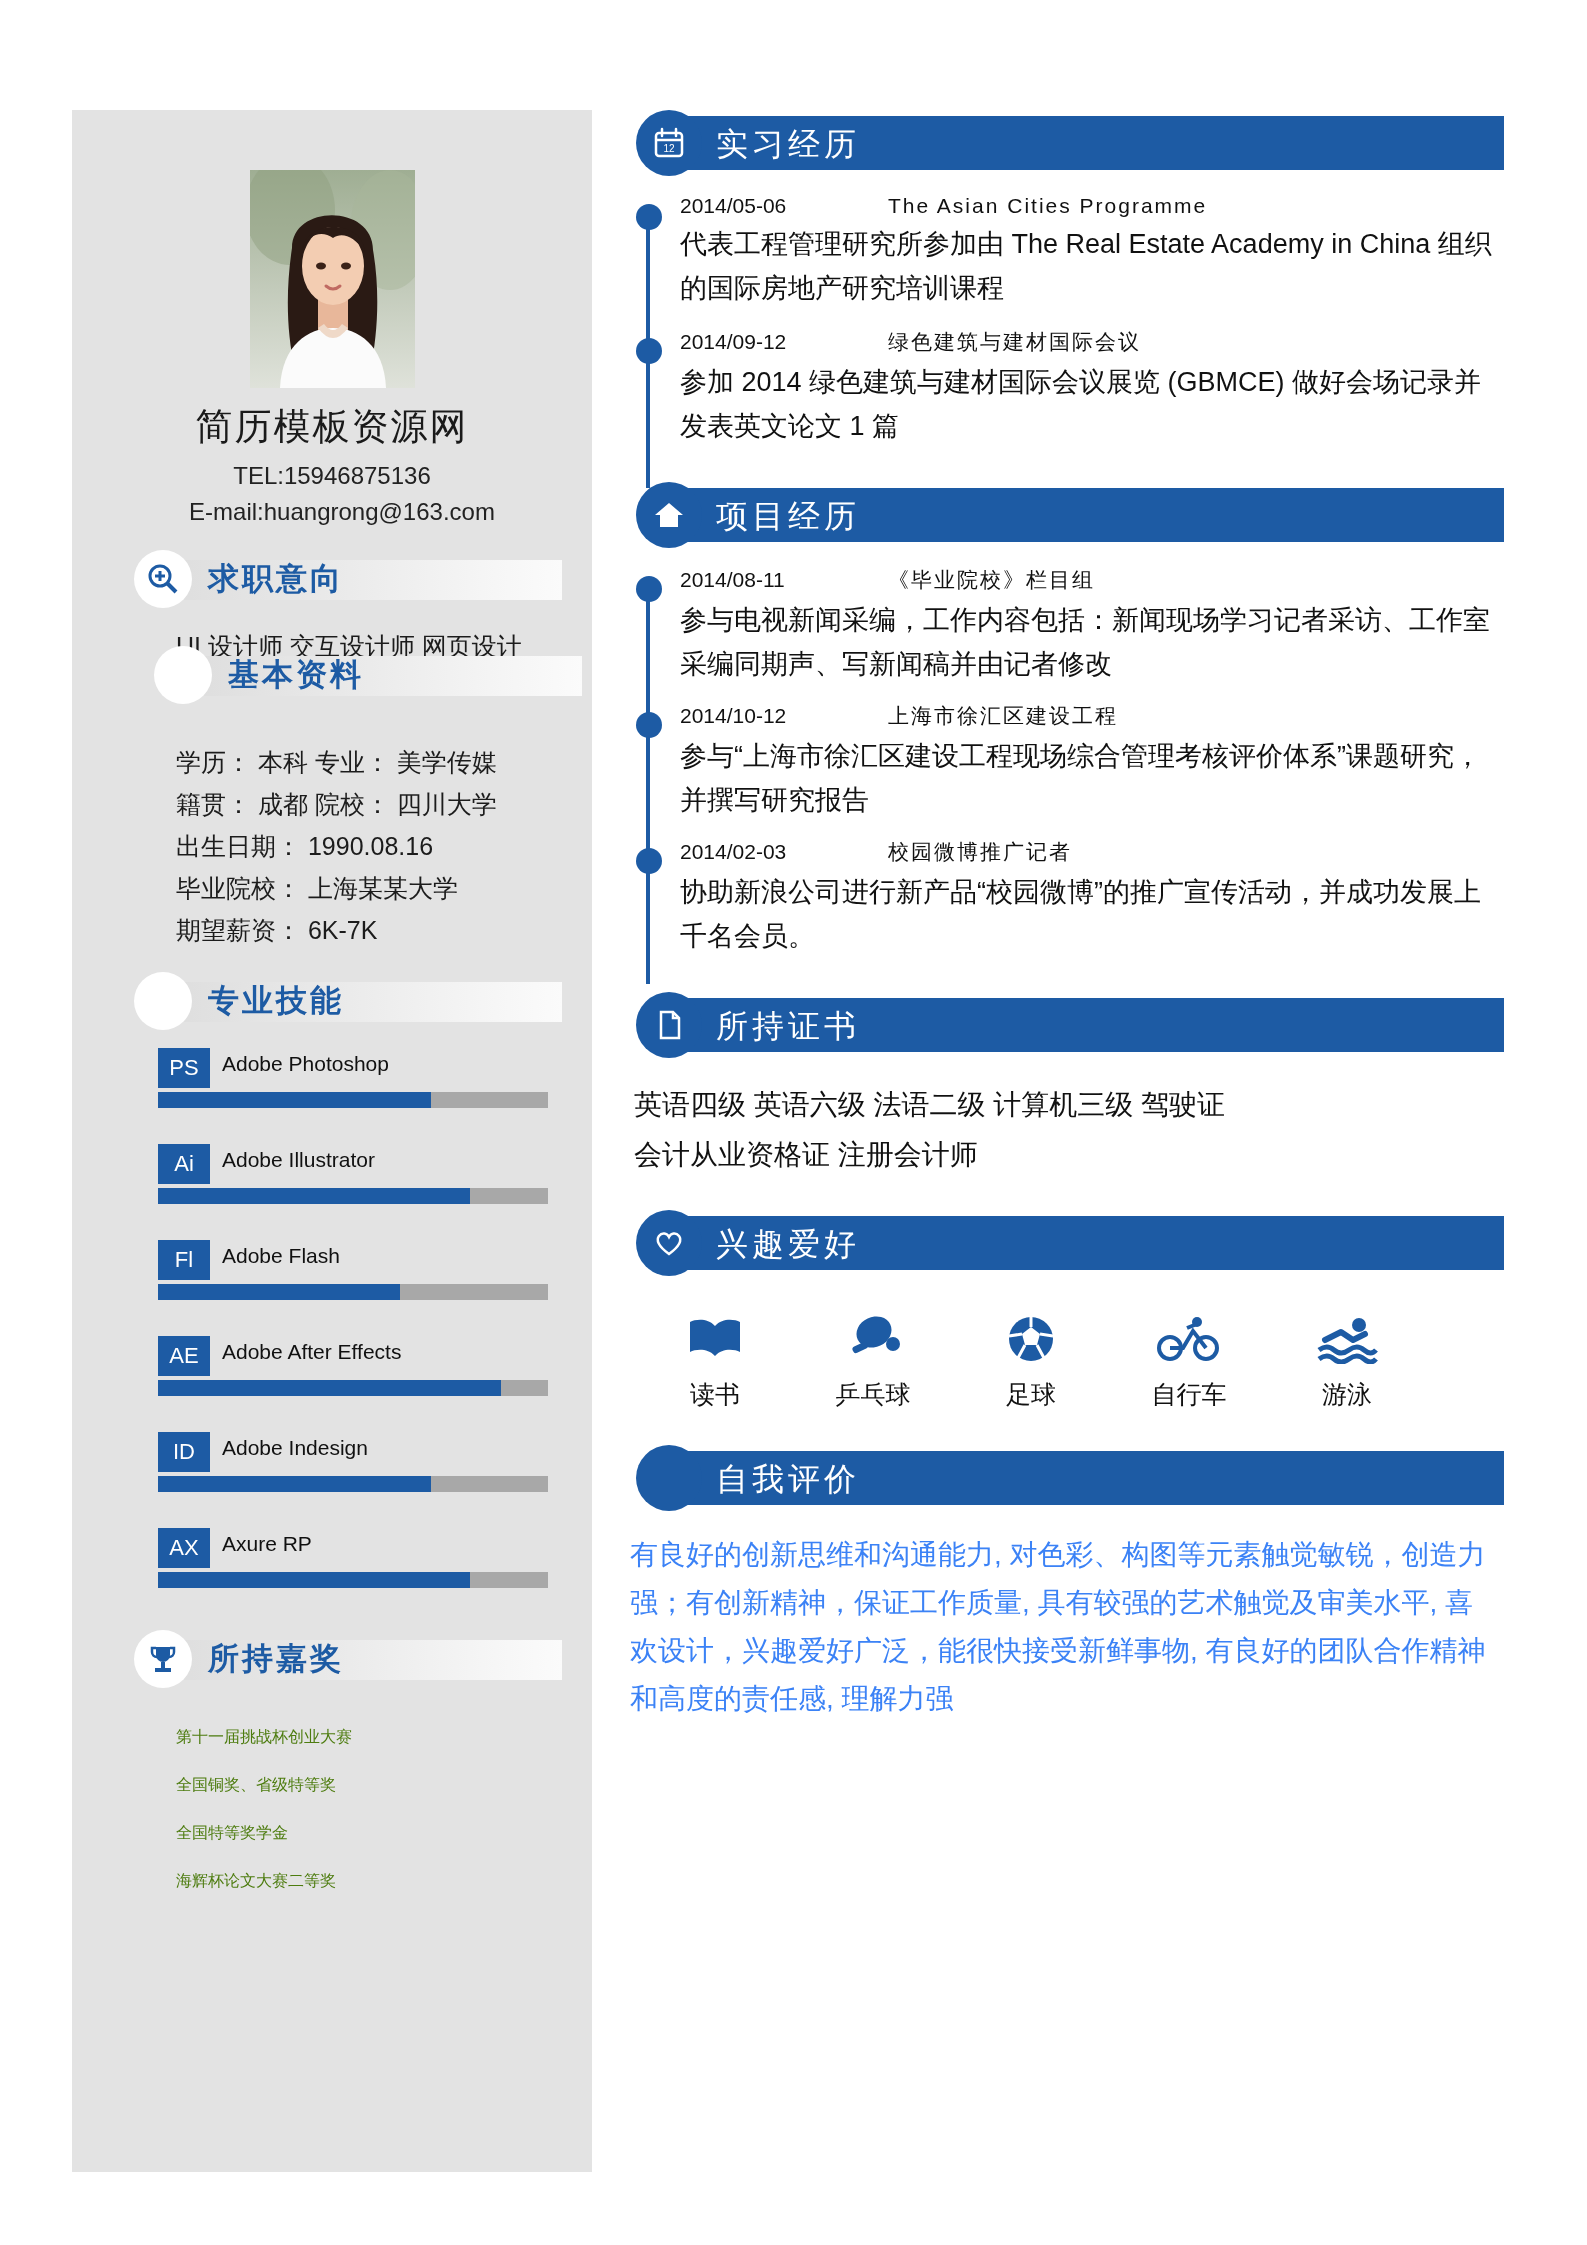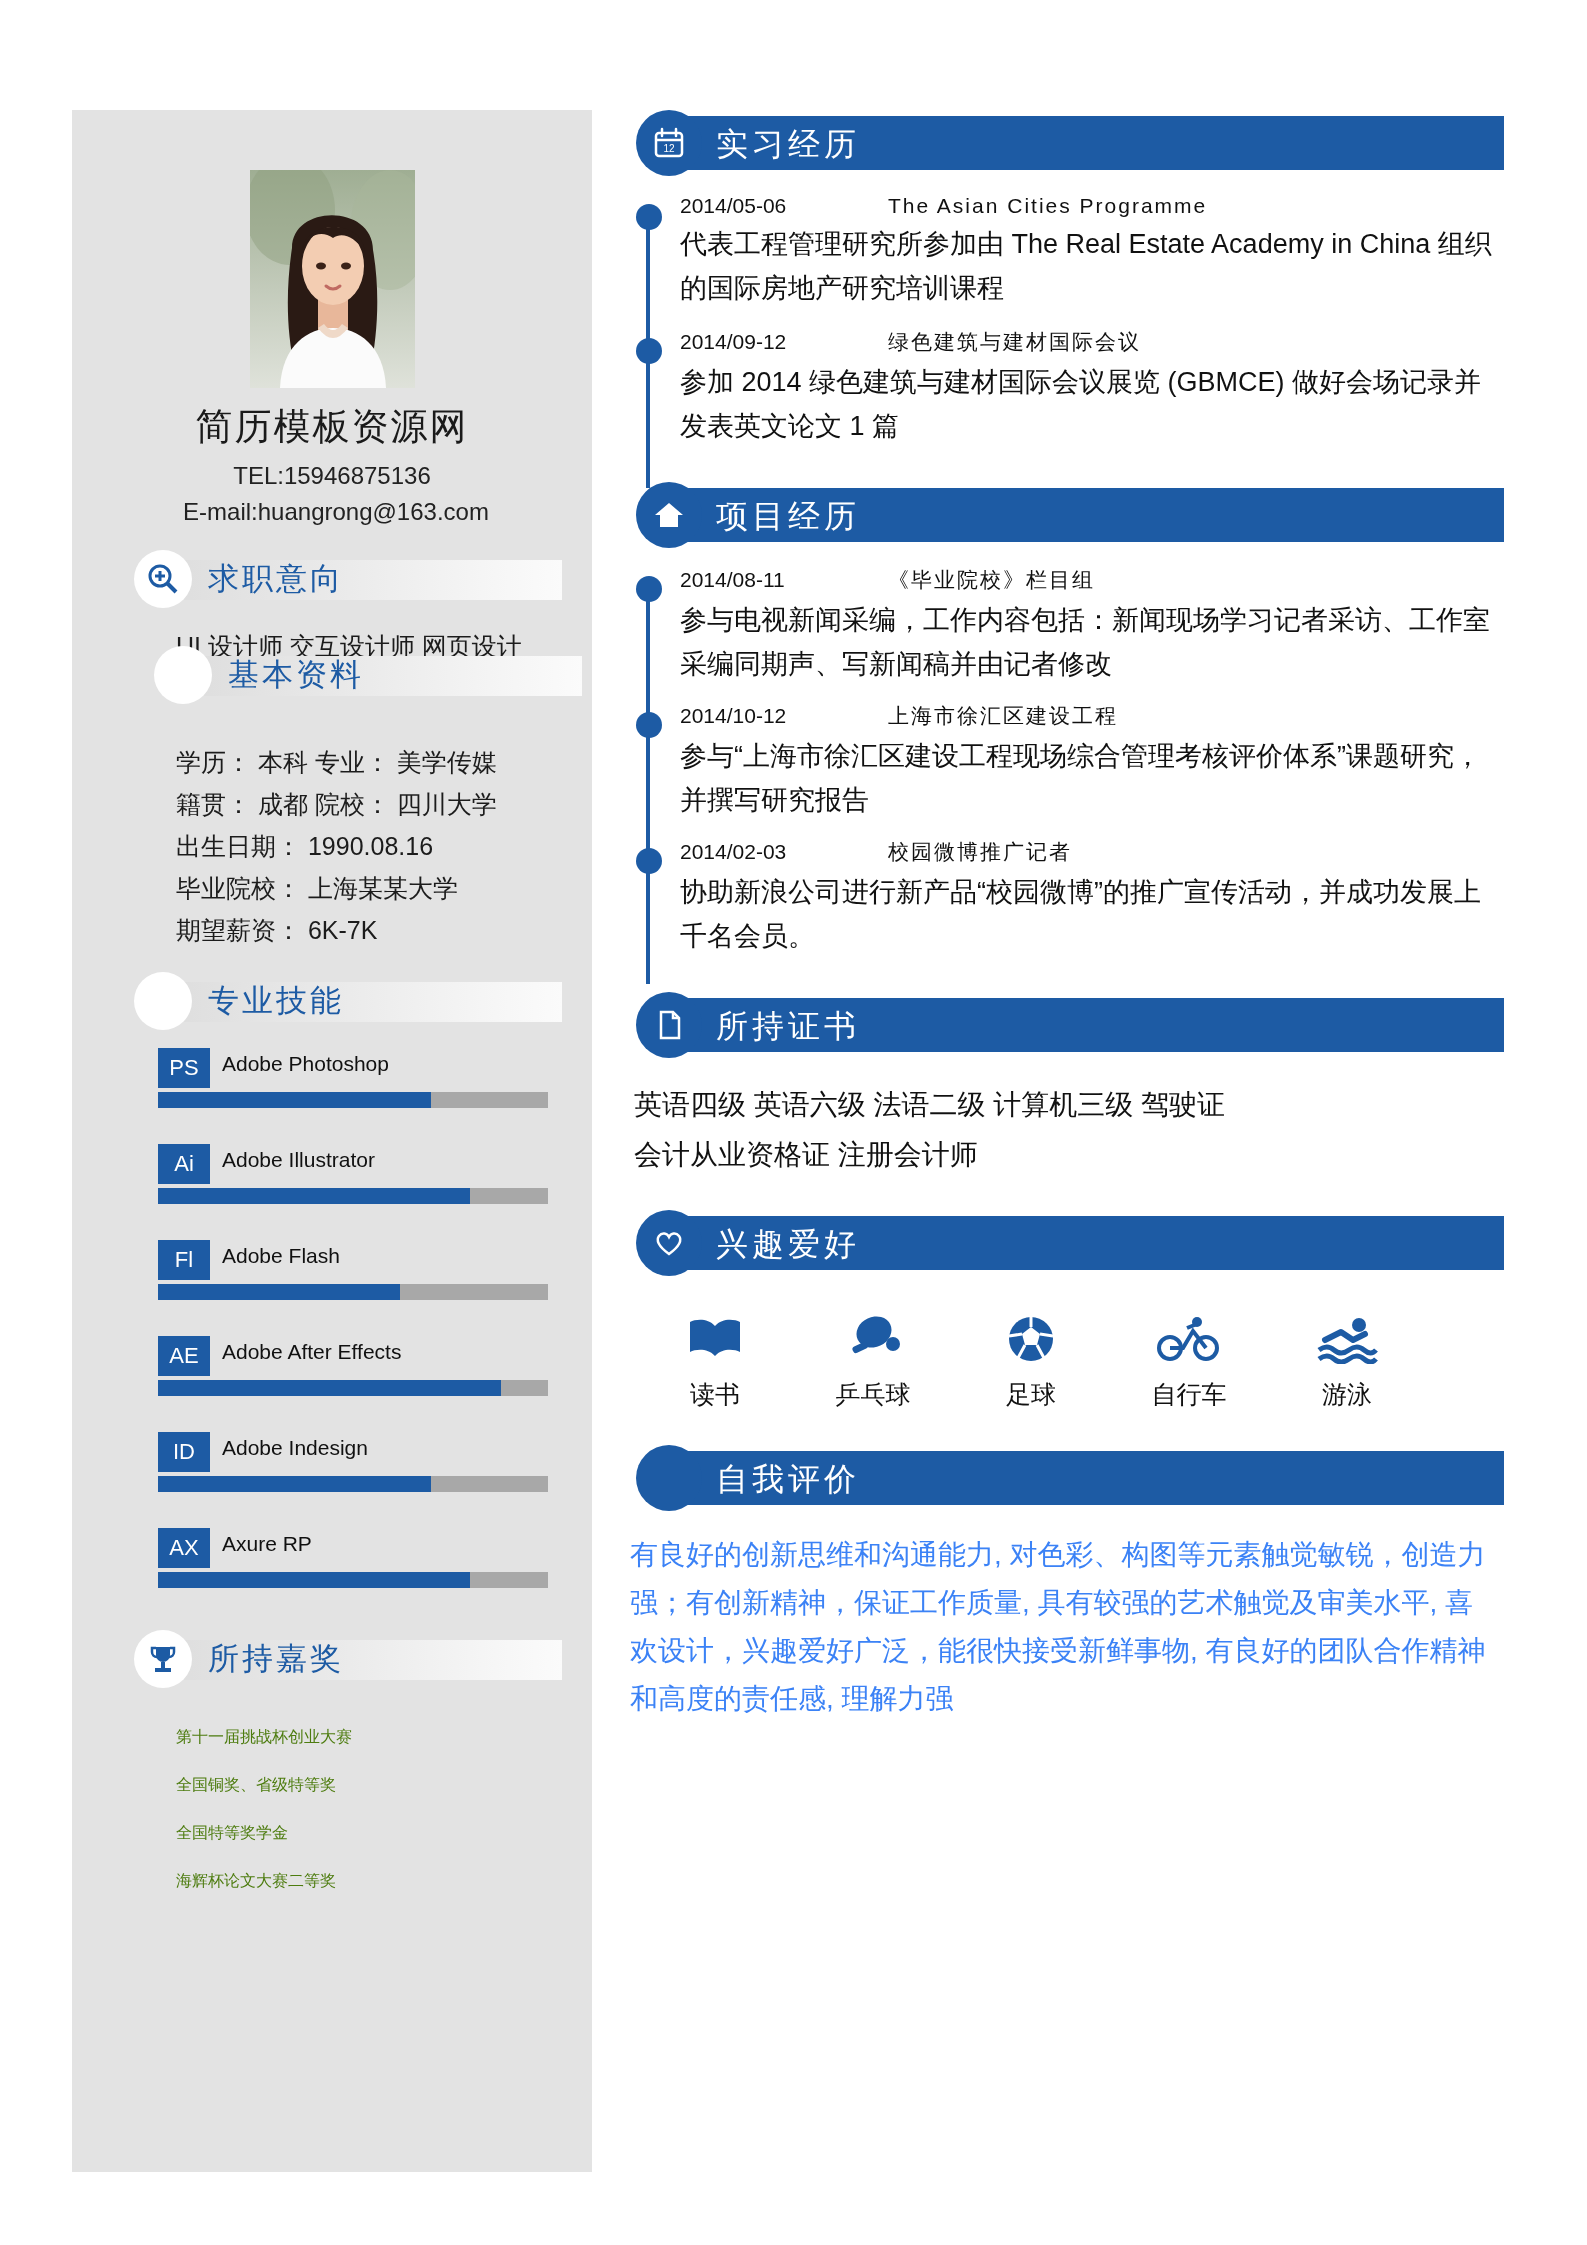--- a/index.html
+++ b/index.html
@@ -29,26 +29,26 @@
 
   .name {
     position:absolute; top:292px; left:0; width:100%;
     text-align:center; font-size:37px; color:#1a1a1a; letter-spacing:2px;
   }
   .tel {
     position:absolute; top:352px; left:0; width:100%;
     text-align:center; font-size:24px; color:#222;
   }
   .email {
-    position:absolute; top:388px; left:4px; width:100%;
+    position:absolute; top:388px; left:10px; width:100%;
     text-align:center; font-size:24px; color:#222;
   }
 
   
-  .side-sec { position:absolute; left:0; width:520px; height:58px; }
+  .side-sec { position:absolute; left:0; width:520px; height:58px;font-weight:bold; }
   .side-sec .bar {
     position:absolute; left:78px; top:10px; width:412px; height:40px;
     background:linear-gradient(to right,#dcdcdc,#fbfbfb);
   }
   .side-sec .circle {
     position:absolute; left:62px; top:0px; width:58px; height:58px;
     border-radius:50%; background:#ffffff;
   }
   .side-sec .ico {
     position:absolute; left:62px; top:0; width:58px; height:58px;

